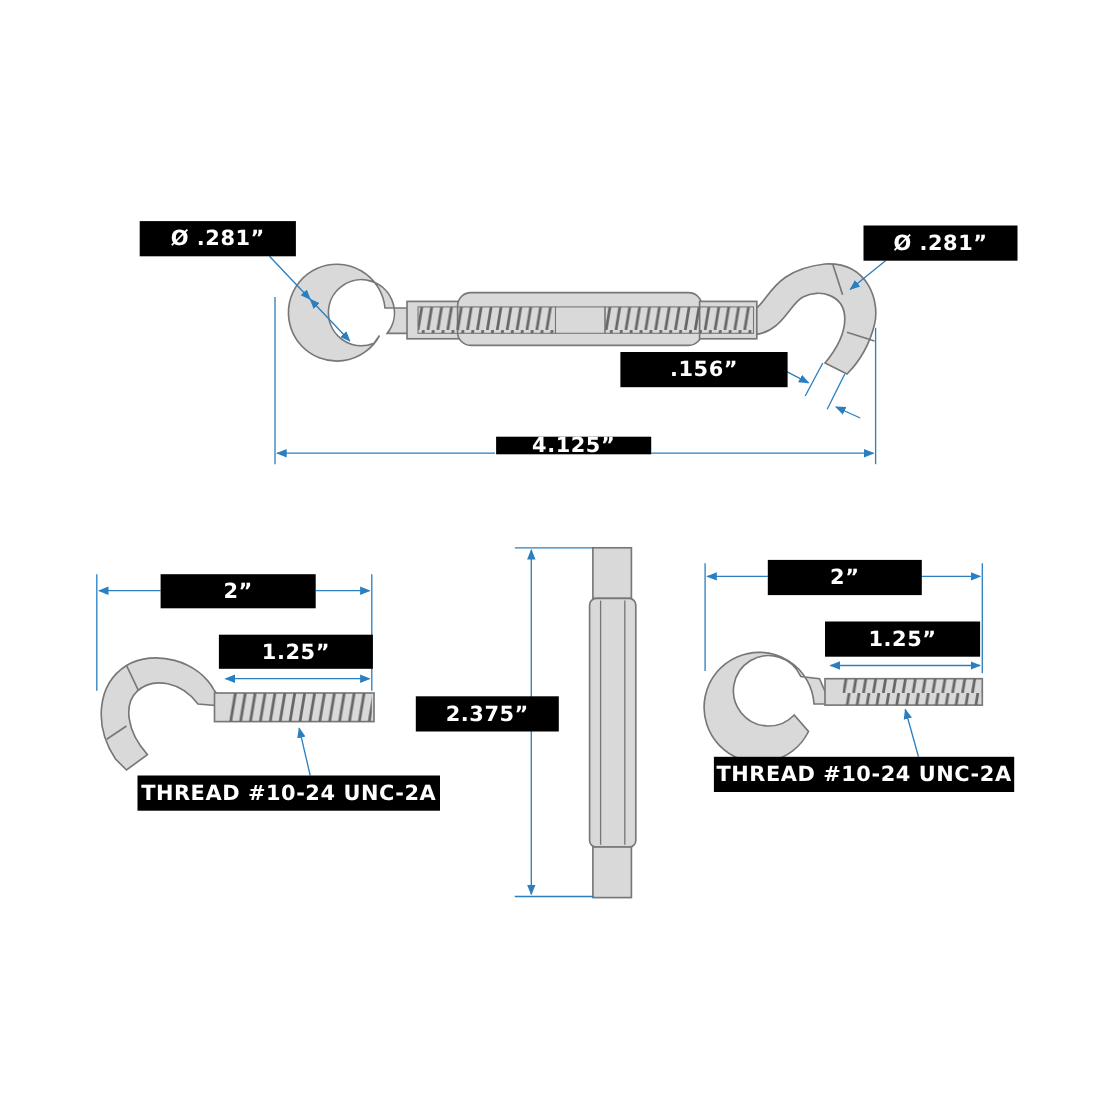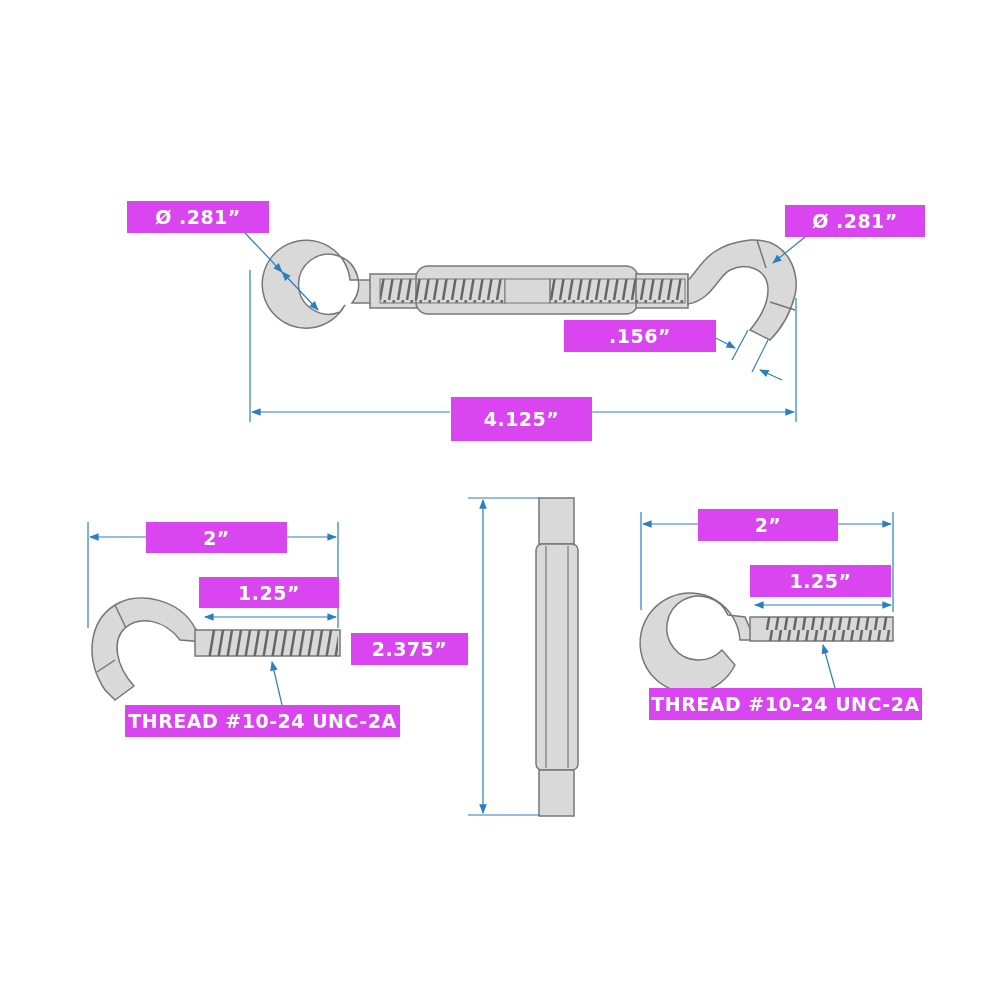--- a/index.html
+++ b/index.html
@@ -1,18 +1,18 @@
 <!DOCTYPE html>
 <html><head>
 <meta charset="utf-8">
 <style>
   html,body{margin:0;padding:0;background:#ffffff;}
   body{width:1000px;height:1000px;position:relative;overflow:hidden;font-family:"DejaVu Sans",sans-serif;}
   svg{position:absolute;left:0;top:0;}
-  .lbl{position:absolute;background:#d946ef;color:#ffffff;font-weight:bold;font-size:19px;
+  .lbl{position:absolute;background:#000000;color:#ffffff;font-weight:bold;font-size:19px;
        display:flex;align-items:center;justify-content:center;letter-spacing:0.5px;white-space:nowrap;}
 </style>
 </head>
 <body>
 
 <svg width="1000" height="1000" viewBox="0 0 1000 1000">
   <defs>
     <marker id="ar" viewBox="0 0 10 10" refX="9" refY="5" markerWidth="8" markerHeight="8" orient="auto-start-reverse">
       <path d="M0,1 L10,5 L0,9 z" fill="#2a7fc0"></path>
     </marker>
@@ -96,23 +96,23 @@
     <line x1="643" y1="524" x2="698" y2="524" marker-start="url(#ar)"></line>
     <line x1="838" y1="524" x2="891" y2="524" marker-end="url(#ar)"></line>
     <line x1="755" y1="605" x2="891" y2="605" marker-start="url(#ar)" marker-end="url(#ar)"></line>
     <line x1="835" y1="688" x2="823" y2="645" marker-end="url(#ar)"></line>
   </g>
 </svg>
 
 <div class="lbl" style="left:127px;top:201px;width:142px;height:32px;">Ø  .281”</div>
 <div class="lbl" style="left:785px;top:205px;width:140px;height:32px;">Ø  .281”</div>
 <div class="lbl" style="left:564px;top:320px;width:152px;height:32px;">.156”</div>
-<div class="lbl" style="left:451px;top:397px;width:141px;height:44px;">4.125”</div>
+<div class="lbl" style="left:451px;top:397px;width:141px;height:16px;">4.125”</div>
 
 <div class="lbl" style="left:146px;top:522px;width:141px;height:31px;">2”</div>
 <div class="lbl" style="left:199px;top:577px;width:140px;height:31px;">1.25”</div>
 <div class="lbl" style="left:125px;top:705px;width:275px;height:32px;">THREAD  #10-24 UNC-2A</div>
 
-<div class="lbl" style="left:351px;top:633px;width:117px;height:32px;">2.375”</div>
+<div class="lbl" style="left:378px;top:633px;width:130px;height:32px;">2.375”</div>
 
 <div class="lbl" style="left:698px;top:509px;width:140px;height:32px;">2”</div>
 <div class="lbl" style="left:750px;top:565px;width:141px;height:32px;">1.25”</div>
 <div class="lbl" style="left:649px;top:688px;width:273px;height:32px;">THREAD  #10-24 UNC-2A</div>
 
 </body></html>

